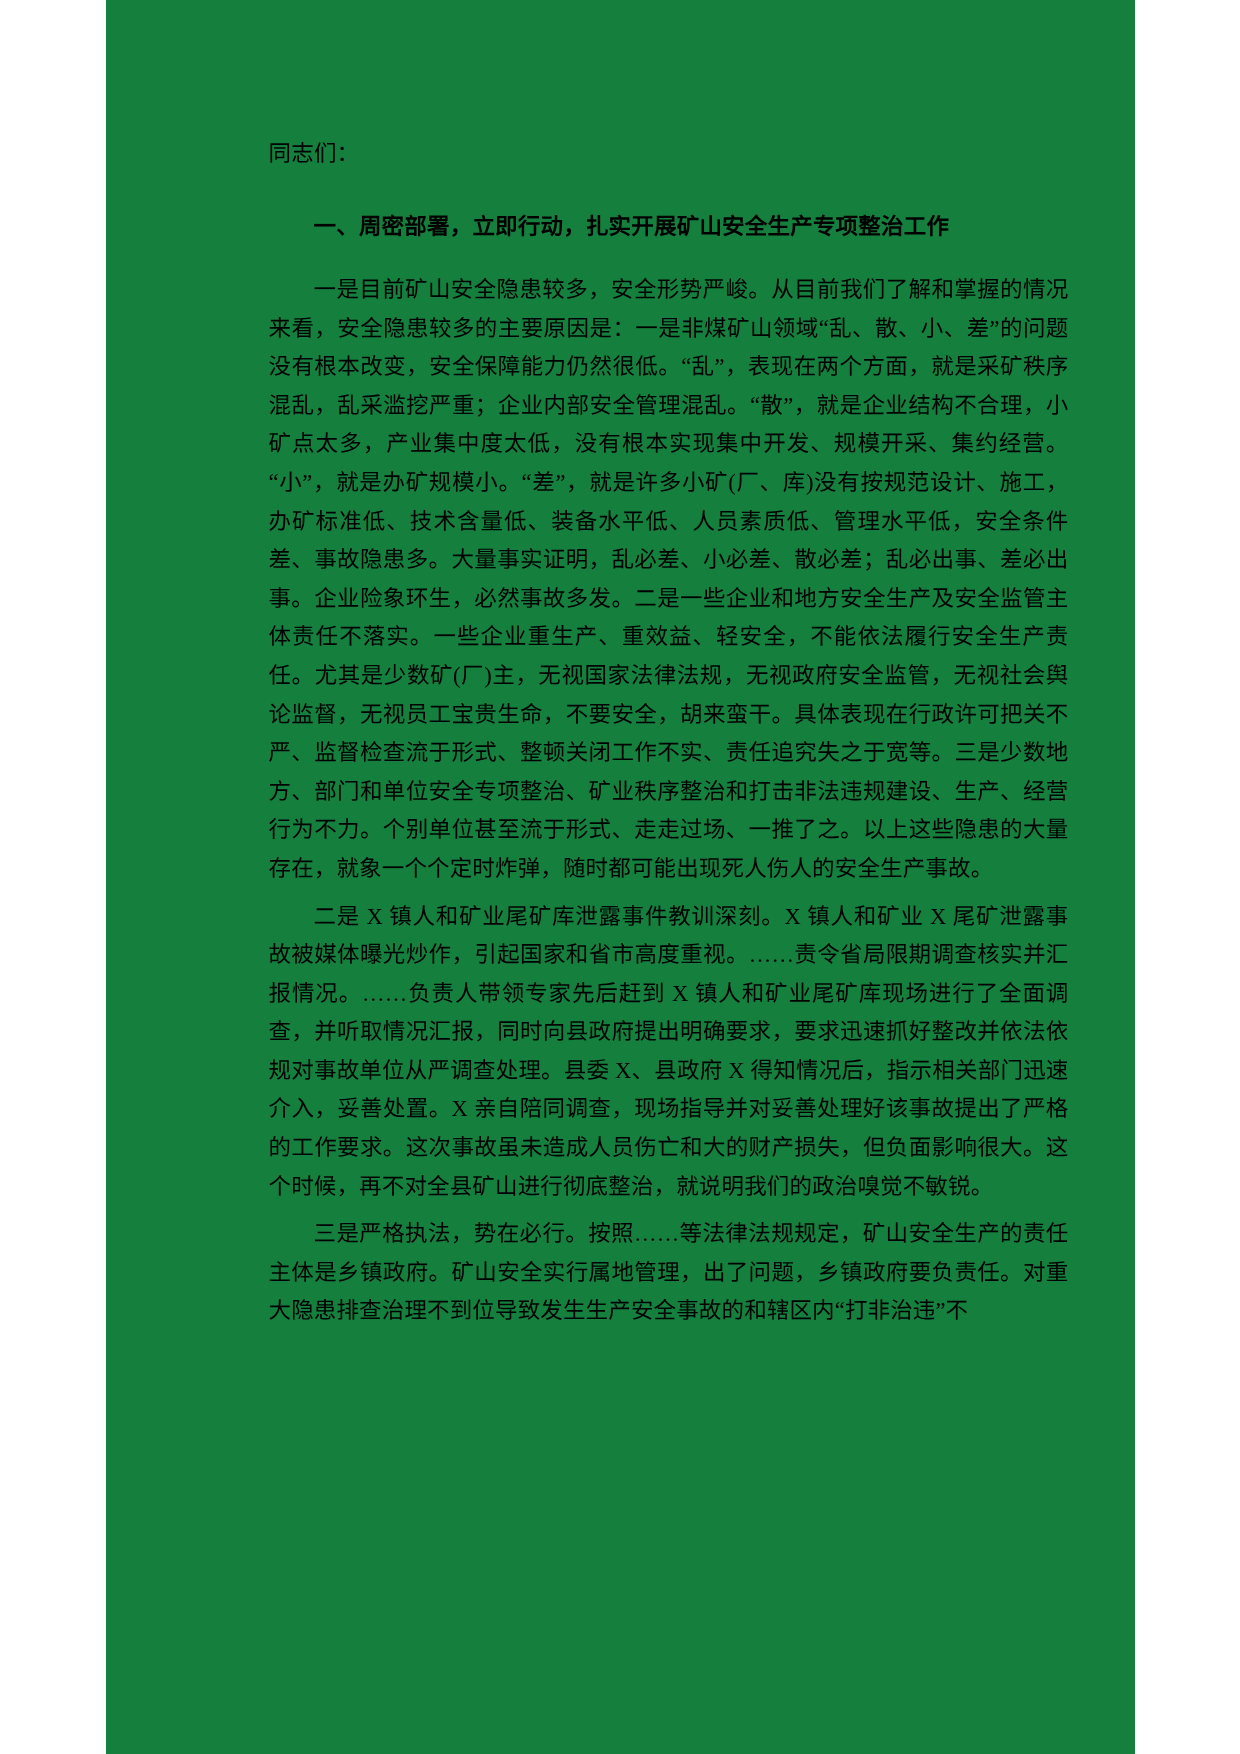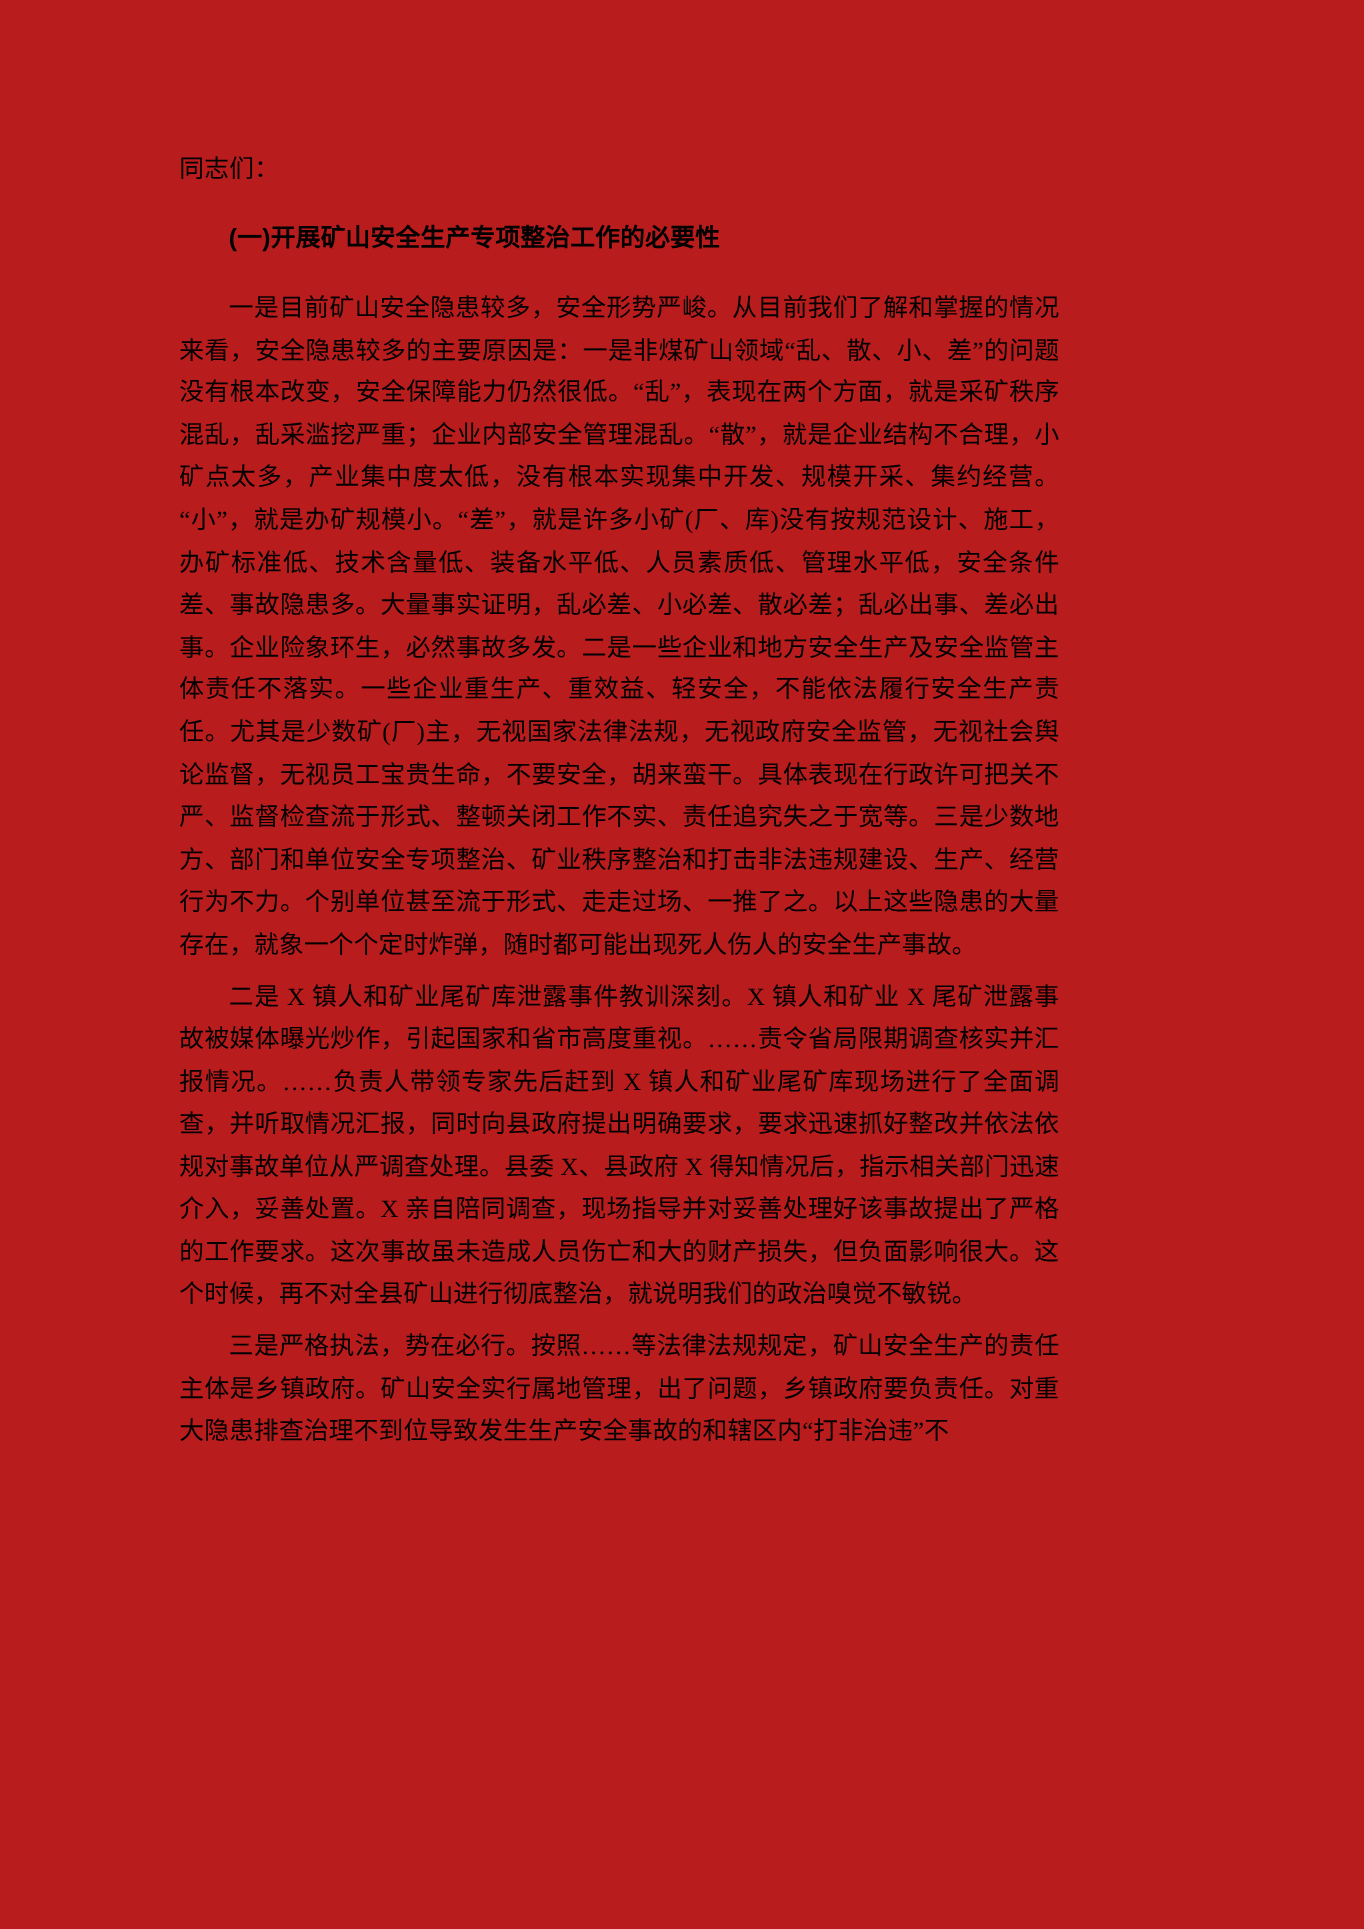--- a/index.html
+++ b/index.html
@@ -3,24 +3,24 @@
 <meta charset="utf-8">
 <title>Document</title>
 <style>
   html, body {
     margin: 0;
     padding: 0;
     background: #ffffff;
   }
   .page {
     position: relative;
-    width: 1240px;
+    width: 1029px;
     height: 1754px;
     margin: 0 auto;
-    background: #b91c1c;
+    background: #15803d;
     box-sizing: border-box;
     overflow: hidden;
   }
   .doc-body {
     position: absolute;
     left: 163px;
     top: 132px;
     width: 800px;
   }
   p, h1, h2 {
@@ -69,24 +69,24 @@
 <body>
 
 <div class="page">
   <div class="doc-body">
 
     <p class="salutation">同志们：</p>
 
     <div class="spacer-sm"></div>
 
 
+    <div class="heading-block">
+      <h1 class="heading-1">一、周密部署，立即行动，扎实开展矿山安全生产专项整治工作</h1>
+    </div>
 
-    <div class="heading-block2">
-      <h2 class="heading-2">(一)开展矿山安全生产专项整治工作的必要性</h2>
-    </div>
 
 
     <div class="spacer-para"></div>
 
     <p class="body-para">一是目前矿山安全隐患较多，安全形势严峻。从目前我们了解和掌握的情况来看，安全隐患较多的主要原因是：一是非煤矿山领域“乱、散、小、差”的问题没有根本改变，安全保障能力仍然很低。“乱”，表现在两个方面，就是采矿秩序混乱，乱采滥挖严重；企业内部安全管理混乱。“散”，就是企业结构不合理，小矿点太多，产业集中度太低，没有根本实现集中开发、规模开采、集约经营。“小”，就是办矿规模小。“差”，就是许多小矿(厂、库)没有按规范设计、施工，办矿标准低、技术含量低、装备水平低、人员素质低、管理水平低，安全条件差、事故隐患多。大量事实证明，乱必差、小必差、散必差；乱必出事、差必出事。企业险象环生，必然事故多发。二是一些企业和地方安全生产及安全监管主体责任不落实。一些企业重生产、重效益、轻安全，不能依法履行安全生产责任。尤其是少数矿(厂)主，无视国家法律法规，无视政府安全监管，无视社会舆论监督，无视员工宝贵生命，不要安全，胡来蛮干。具体表现在行政许可把关不严、监督检查流于形式、整顿关闭工作不实、责任追究失之于宽等。三是少数地方、部门和单位安全专项整治、矿业秩序整治和打击非法违规建设、生产、经营行为不力。个别单位甚至流于形式、走走过场、一推了之。以上这些隐患的大量存在，就象一个个定时炸弹，随时都可能出现死人伤人的安全生产事故。</p>
 
     <div class="spacer-para"></div>
 
     <p class="body-para">二是 X 镇人和矿业尾矿库泄露事件教训深刻。X 镇人和矿业 X 尾矿泄露事故被媒体曝光炒作，引起国家和省市高度重视。……责令省局限期调查核实并汇报情况。……负责人带领专家先后赶到 X 镇人和矿业尾矿库现场进行了全面调查，并听取情况汇报，同时向县政府提出明确要求，要求迅速抓好整改并依法依规对事故单位从严调查处理。县委 X、县政府 X 得知情况后，指示相关部门迅速介入，妥善处置。X 亲自陪同调查，现场指导并对妥善处理好该事故提出了严格的工作要求。这次事故虽未造成人员伤亡和大的财产损失，但负面影响很大。这个时候，再不对全县矿山进行彻底整治，就说明我们的政治嗅觉不敏锐。</p>
 

